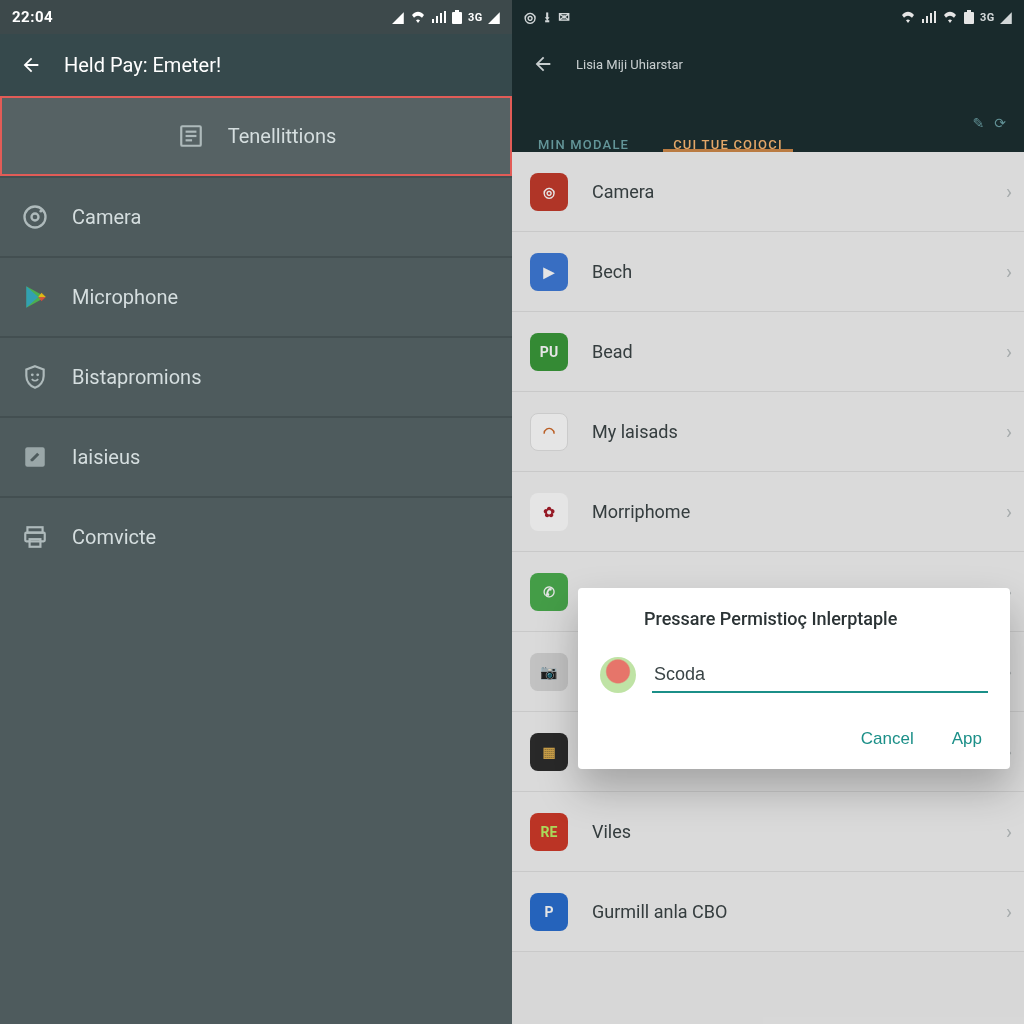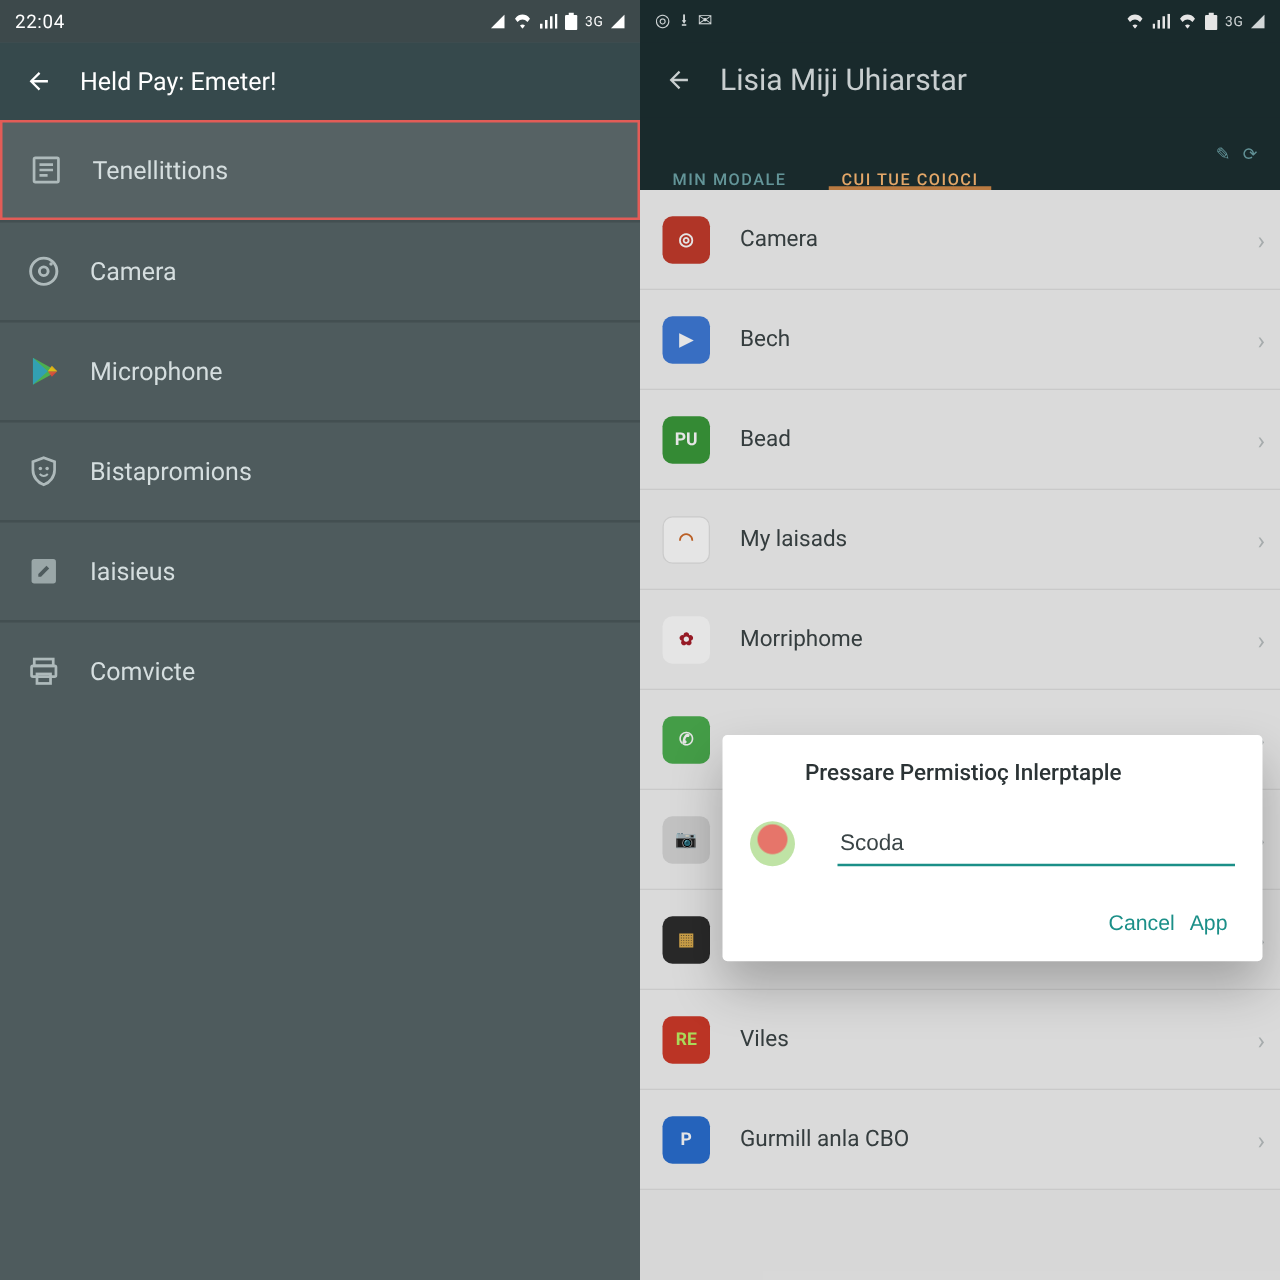--- a/index.html
+++ b/index.html
@@ -9,20 +9,21 @@
     display: flex; overflow: hidden; background: #000;
   }
   .pane { width: 512px; height: 1024px; position: relative; }
   
   .left { background: #4e5b5d; color: #dbe3e4; }
   .statusbar {
     height: 34px; display: flex; align-items: center;
     justify-content: space-between; padding: 0 12px;
     color: #fff; font-size: 15px; letter-spacing: .5px;
     background: #3d494b;
+    font-weight: bold;
   }
   .status-right { display: flex; align-items: center; gap: 6px; font-size: 13px; }
   .sb-glyph { font-size: 14px; line-height: 1; }
   .left .appbar {
     height: 62px; display: flex; align-items: center;
     padding: 0 14px; background: #36494c; color: #fff;
   }
   .back-btn {
     width: 34px; height: 34px; display: flex; align-items: center; justify-content: center;
     margin-right: 16px; font-size: 22px; color: #fff;
@@ -35,32 +36,33 @@
     position: relative;
   }
   .left .item .icon {
     width: 30px; height: 30px; margin-right: 22px;
     display: flex; align-items: center; justify-content: center;
     color: #aebabb;
   }
   .left .item.highlight {
     border: 2px solid #e25c57 !important;
     background: #566264;
+    justify-content: center;
   }
   
   .right { background: #f0f0f0; color: #333; }
   .right .appbar-dark {
     background: #1c2f32; color: #d9e2e3;
   }
   .right .statusbar { background: #1c2f32; color: #eaf0f1; }
   .right .appbar {
     height: 60px; display: flex; align-items: center;
     padding: 0 14px;
   }
-  .right .appbar-title { font-size: 24px; color: #dfe6e7; }
+  .right .appbar-title { font-size: 13px; color: #dfe6e7; }
   .right .back-btn { color: #dfe6e7; }
   .tabs {
     height: 58px; display: flex; align-items: center;
     background: #1c2f32; padding: 0 4px;
     position: relative;
   }
   .tab {
     flex: 0 0 auto; padding: 0 22px; height: 100%;
     display: flex; align-items: flex-end; letter-spacing: 1.2px;
     font-size: 13px; color: #6fa6aa; font-weight: 500;
@@ -91,32 +93,32 @@
     position: absolute; inset: 0; background: rgba(0,0,0,0.10); pointer-events: none;
   }
   
   .dialog {
     position: absolute; left: 66px; right: 14px; top: 588px;
     background: #fff; border-radius: 4px;
     box-shadow: 0 20px 40px rgba(0,0,0,.25);
     padding: 20px 22px 12px 22px;
   }
   .dialog-title { font-size: 18px; font-weight: 500; color: #2b3335; margin-bottom: 28px; margin-left: 44px; }
-  .dialog-input-row { display: flex; align-items: center; gap: 34px; margin-bottom: 10px; }
+  .dialog-input-row { display: flex; align-items: center; gap: 16px; margin-bottom: 10px; }
   .avatar {
     width: 36px; height: 36px; border-radius: 50%;
     background: radial-gradient(circle at 50% 40%, #e6756a 0 40%, #bfe3a5 45% 100%);
     flex-shrink: 0;
   }
   .dialog-input {
     flex: 1; border: none; border-bottom: 2px solid #1b8f88;
     font-size: 18px; padding: 6px 2px; outline: none; color: #3a4446;
     background: transparent;
   }
-  .dialog-actions { display: flex; justify-content: flex-end; padding-top: 18px; }
+  .dialog-actions { display: flex; justify-content: flex-end; gap: 26px; padding-top: 18px; }
   .dialog-btn {
     font-size: 17px; color: #1b8f88; font-weight: 500;
     padding: 8px 6px; background: none; border: none;
   }
   
   svg { display: block; }
 </style>
 </head>
 <body>
 

